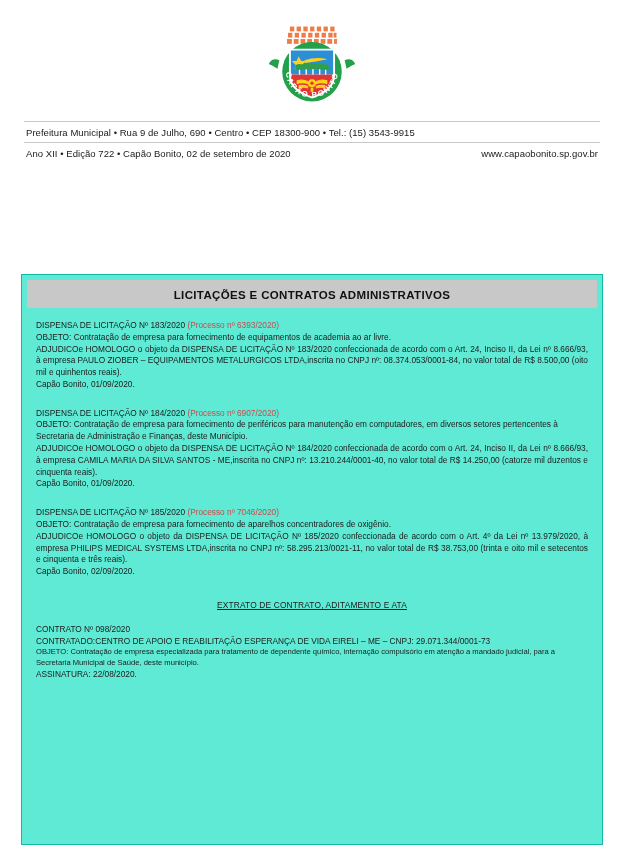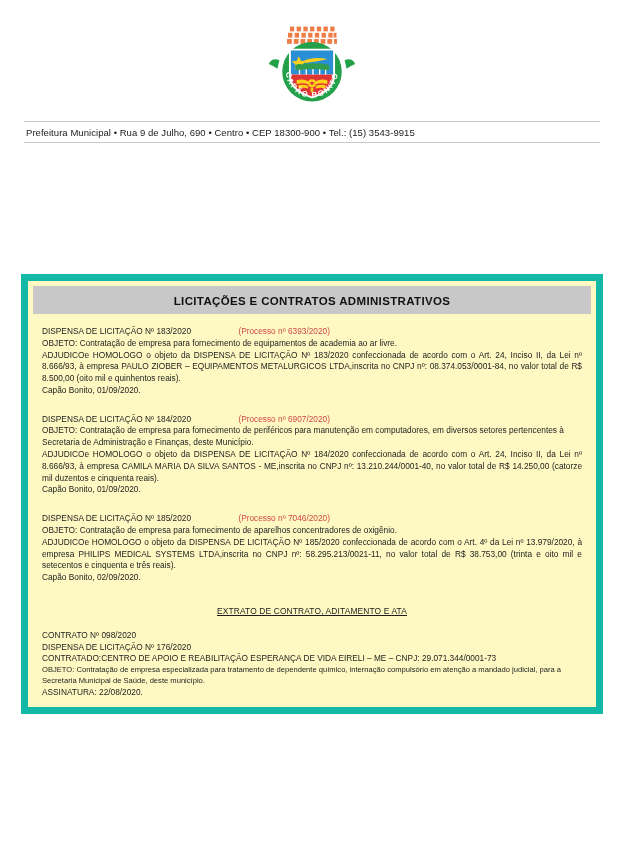--- a/index.html
+++ b/index.html
@@ -116,23 +116,23 @@
   }
   .info-line .left { white-space: nowrap; }
   .info-line .right { white-space: nowrap; }
 
   
   .frame {
     position: absolute;
     left: 21px;
     top: 274px;
     width: 582px;
-    height: 440px;
-    border: 7px solid #14b8a6;
-    background: #fef9c3;
+    height: 571px;
+    border: 1px solid #14b8a6;
+    background: #5eead4;
   }
   .section-bar {
     margin: 5px 5px 0 5px;
     background: #c8c8c8;
     text-align: center;
     padding: 5px 4px 5px 4px;
   }
   .section-bar-text {
     font-family: "Liberation Sans Narrow", "Liberation Sans", sans-serif;
     font-weight: bold;
@@ -149,21 +149,21 @@
   .notice {
     margin-bottom: 17px;
   }
   .notice p {
     margin: 0;
     font-size: 8.3px;
     line-height: 1.42;
     color: #1c1c1c;
   }
   .ln-head { white-space: normal; }
-  .ln-proc { color: #d0484a; margin-left: 45px; }
+  .ln-proc { color: #d0484a; }
   .ln-objeto { }
   .ln-body {
     text-align: justify;
     text-justify: inter-word;
   }
   .ln-city { }
 
   
   .extract {
     margin-top: 22px;
@@ -268,20 +268,24 @@
     </svg>
   </div>
 
 
   <div class="rules">
     <div class="hr-top"></div>
     <div class="info-line">
       <span class="left">Prefeitura Municipal • Rua 9 de Julho, 690 • Centro • CEP 18300-900 • Tel.: (15) 3543-9915</span>
     </div>
     <div class="hr-mid"></div>
+    <div class="info-line">
+      <span class="left">Ano XII • Edição 722 • Capão Bonito, 02 de setembro de 2020</span>
+      <span class="right">www.capaobonito.sp.gov.br</span>
+    </div>
   </div>
 </div>
 
 <div class="frame">
 
   <div class="section-bar">
     <span class="section-bar-text">LICITAÇÕES E CONTRATOS ADMINISTRATIVOS</span>
   </div>
 
   <div class="frame-body">
@@ -313,21 +317,20 @@
       </p>
       <p class="ln-objeto">OBJETO: Contratação de empresa para fornecimento de aparelhos concentradores de oxigênio.</p>
       <p class="ln-body">ADJUDICOe HOMOLOGO o objeto da DISPENSA DE LICITAÇÃO Nº 185/2020 confeccionada de acordo com o Art. 4º da Lei nº 13.979/2020, à empresa PHILIPS MEDICAL SYSTEMS LTDA,inscrita no CNPJ nº: 58.295.213/0021-11, no valor total de R$ 38.753,00 (trinta e oito mil e setecentos e cinquenta e três reais).</p>
       <p class="ln-city">Capão Bonito, 02/09/2020.</p>
     </div>
 
     <div class="extract">
       <div class="extract-title">EXTRATO DE CONTRATO, ADITAMENTO E ATA</div>
       <div class="extract-body">
         <p>CONTRATO Nº 098/2020</p>
-        <p>DISPENSA DE LICITAÇÃO Nº 176/2020</p>
         <p>CONTRATADO:CENTRO DE APOIO E REABILITAÇÃO ESPERANÇA DE VIDA EIRELI – ME – CNPJ: 29.071.344/0001-73</p>
         <p class="small">OBJETO: Contratação de empresa especializada para tratamento de dependente químico, internação compulsório em atenção a mandado judicial, para a Secretaria Municipal de Saúde, deste município.</p>
         <p>ASSINATURA: 22/08/2020.</p>
       </div>
     </div>
 
   </div>
 </div>
 
 </body></html>

